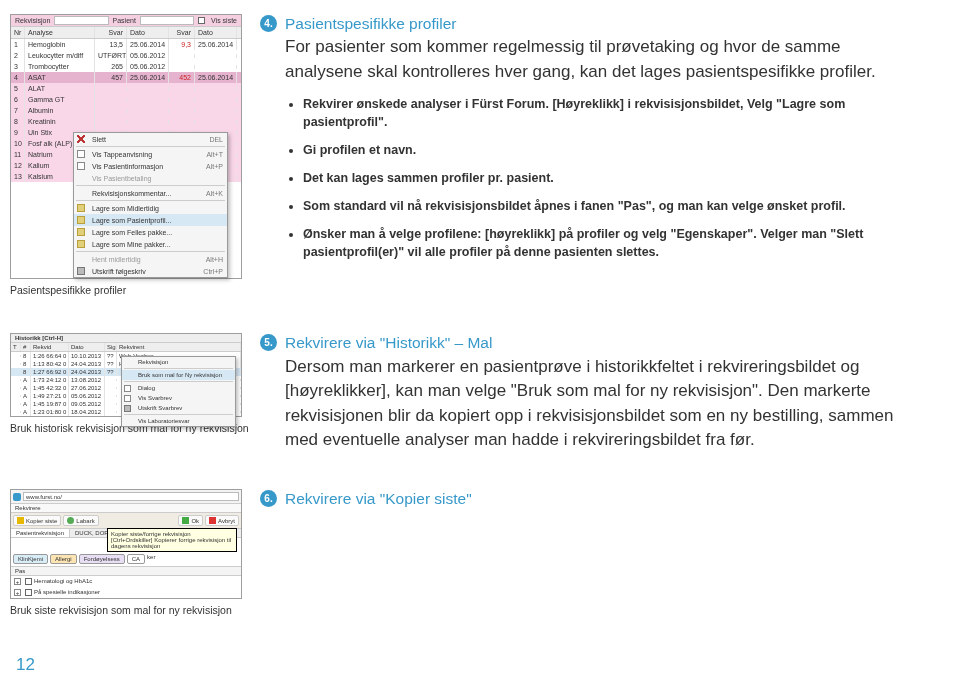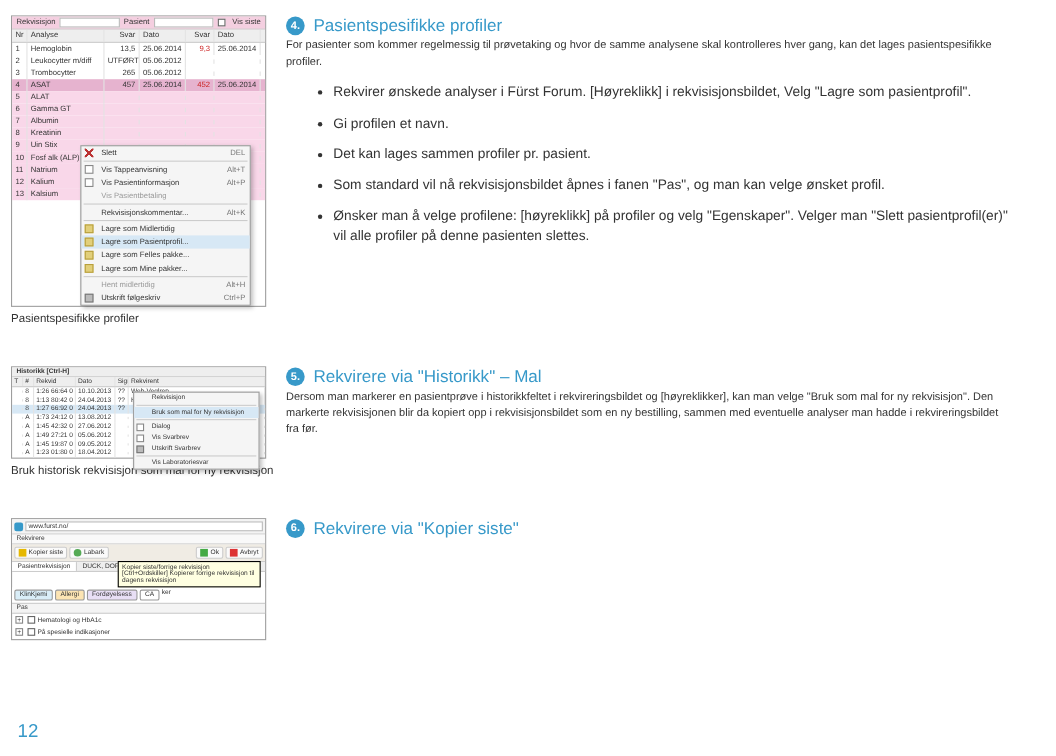--- a/index.html
+++ b/index.html
@@ -48,27 +48,29 @@
     margin-right: 8px;
     margin-top: 1px;
   }
   .heading {
     color: #3799c9;
     font-size: 15.5px;
     font-weight: 400;
     line-height: 1.25;
   }
   .body-text {
-    font-size: 10px;
+    font-size: 17px;
     line-height: 1.45;
+    margin-left: 25px;
     margin-top: 2px;
   }
   ul.bullets {
     margin: 10px 0 0 25px;
     padding: 0 0 0 18px;
+    font-weight: bold;
   }
   ul.bullets li {
     font-size: 12.5px;
     line-height: 1.45;
     margin-bottom: 10px;
   }
   .pagenum {
     position: absolute;
     left: 16px;
     bottom: 12px;
@@ -598,20 +600,21 @@
         <span class="cat kk">KlinKjemi</span>
         <span class="cat al">Allergi</span>
         <span class="cat fo">Fordøyelsess</span>
         <span class="cat ca">CA</span>
         <span>ker</span>
       </div>
       <div class="paslabel">Pas</div>
       <div class="treerow"><span class="exp">+</span><span class="chk"></span><span>Hematologi og HbA1c</span></div>
       <div class="treerow"><span class="exp">+</span><span class="chk"></span><span>På spesielle indikasjoner</span></div>
     </div>
+    <div class="caption">Bruk siste rekvisisjon som mal for ny rekvisisjon</div>
   </div>
 
   <div class="right-col">
     <div class="heading-line">
       <div class="num-circle">6.</div>
       <div class="heading">Rekvirere via "Kopier siste"</div>
     </div>
   </div>
 </div>
 

